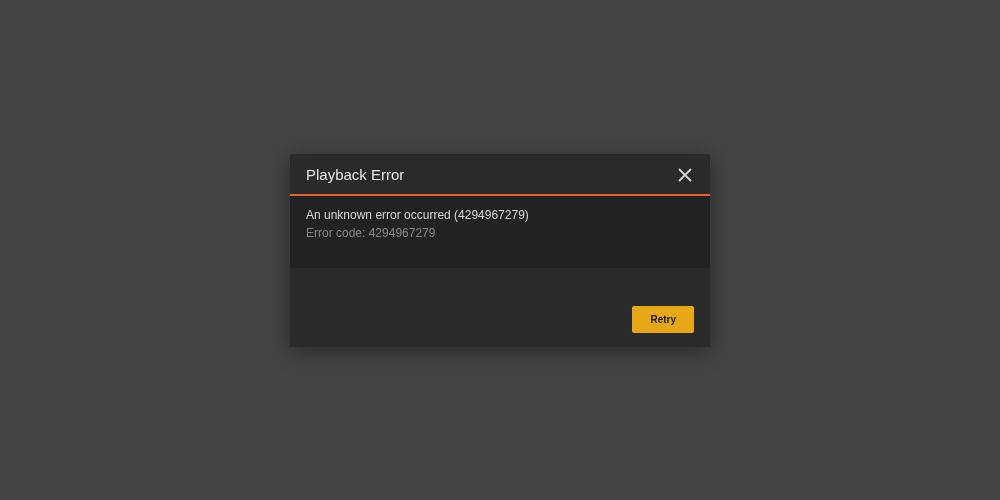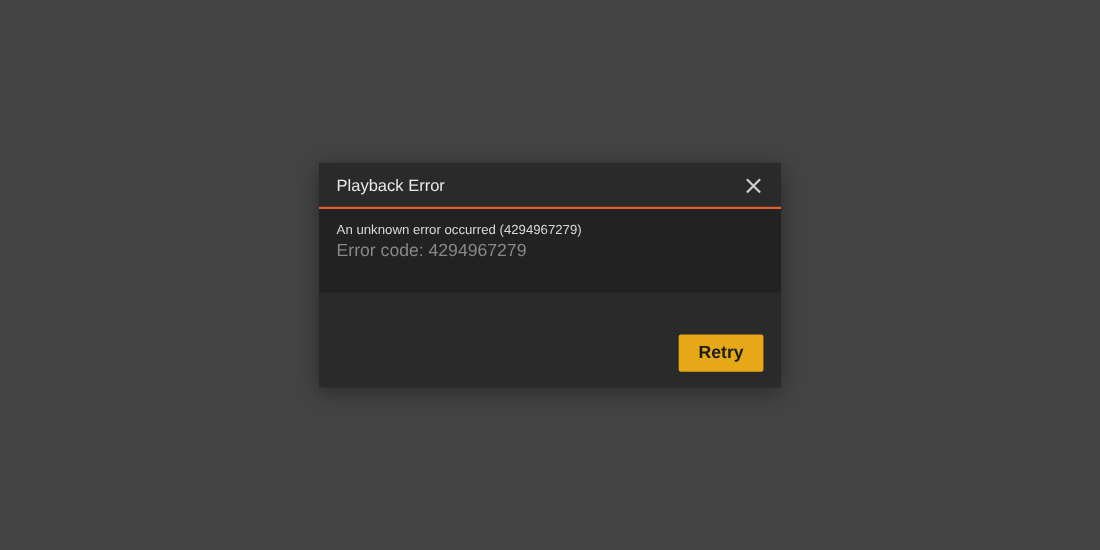--- a/index.html
+++ b/index.html
@@ -53,34 +53,34 @@
       padding: 12px 16px 28px 16px;
       background: #222222;
     }
     .error-message {
       color: #d8d8d8;
       font-size: 12px;
       margin-bottom: 4px;
     }
     .error-code {
       color: #888888;
-      font-size: 16px;
+      font-size: 12px;
     }
     .dialog-footer {
       padding: 14px 16px;
       display: flex;
       justify-content: flex-end;
       background: #2a2a2a;
     }
     .retry-btn {
       background: #e6a817;
       color: #1a1a1a;
       border: none;
       padding: 8px 18px;
-      font-size: 16px;
+      font-size: 10px;
       font-weight: 700;
       cursor: pointer;
       border-radius: 2px;
       font-family: inherit;
       margin-top: 24px;
     }
   </style>
 </head>
 <body>
 

